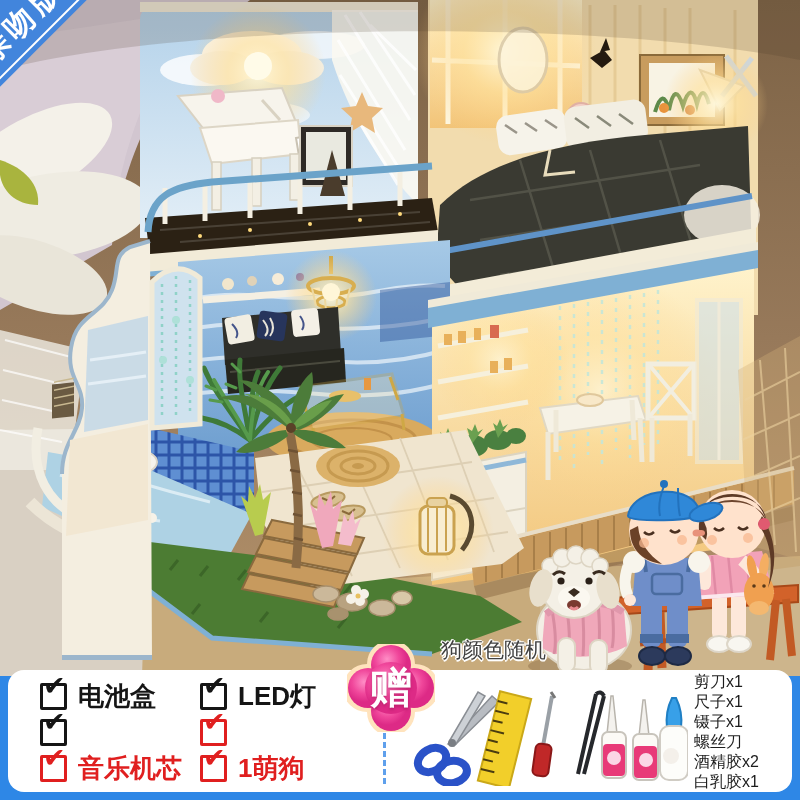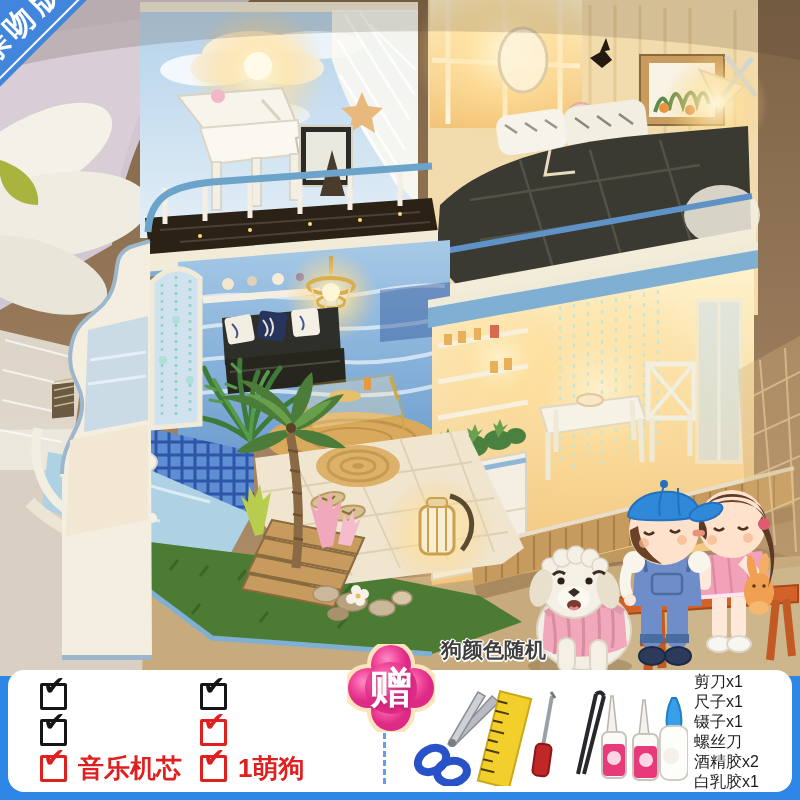--- a/index.html
+++ b/index.html
@@ -7,21 +7,21 @@
          font-family:"Liberation Sans","DejaVu Sans",sans-serif;background:#9a7c5c;}
   
   #photo-svg{position:absolute;left:0;top:0;z-index:2;pointer-events:none;}
   
   .ribbon{position:absolute;left:-100px;top:-13px;width:240px;height:66px;z-index:6;
           background:var(--ribbon-blue);transform:rotate(-45deg);
           display:flex;align-items:center;justify-content:center;}
   .ribbon:after{content:"";position:absolute;left:0;right:0;bottom:5px;height:2px;background:#fff;}
   .ribbon span{color:#fff;font-size:30px;font-weight:700;letter-spacing:5px;padding-top:4px;}
   
-  .dog-note{position:absolute;left:441px;top:636px;z-index:4;font-size:21px;font-weight:700;color:#3f3f3f;
+  .dog-note{position:absolute;left:441px;top:636px;z-index:4;font-size:21px;font-weight:400;color:#3f3f3f;
     text-shadow:-1.5px 0 #fff,1.5px 0 #fff,0 -1.5px #fff,0 1.5px #fff,1px 1px #fff,-1px -1px #fff;}
   
   .banner{position:absolute;left:0;top:656px;width:800px;height:144px;background:var(--banner-blue);z-index:1;}
   .panel{position:absolute;left:8px;right:8px;top:670px;height:122px;background:#fff;border-radius:16px;z-index:3;}
   .chk-grid{position:absolute;left:32px;top:8px;display:grid;grid-template-columns:160px auto;grid-auto-rows:36px;}
   .chk-item{display:flex;align-items:center;font-size:26px;font-weight:700;}
   .chk-item[data-style="black"]{color:#151515;}
   .chk-item[data-style="red"]{color:var(--red);}
   .chk-box{position:relative;width:21px;height:21px;border:3px solid currentColor;border-radius:2px;
            margin-right:11px;flex:0 0 auto;}
@@ -525,25 +525,27 @@
   </div>
 
   <div class="dog-note">狗颜色随机</div>
 
   <div class="panel">
     <div class="chk-grid">
       <div class="chk-item" data-style="black">
         <span class="chk-box">
             <span class="check">✔</span>
           </span>
+        <span class="chk-label">电池盒</span>
       </div>
       <div class="chk-item" data-style="black">
         <span class="chk-box">
             <span class="check">✔</span>
           </span>
+        <span class="chk-label">LED灯</span>
       </div>
       <div class="chk-item" data-style="black">
         <span class="chk-box">
             <span class="check">✔</span>
           </span>
       </div>
       <div class="chk-item" data-style="red">
         <span class="chk-box">
             <span class="check">✔</span>
           </span>

